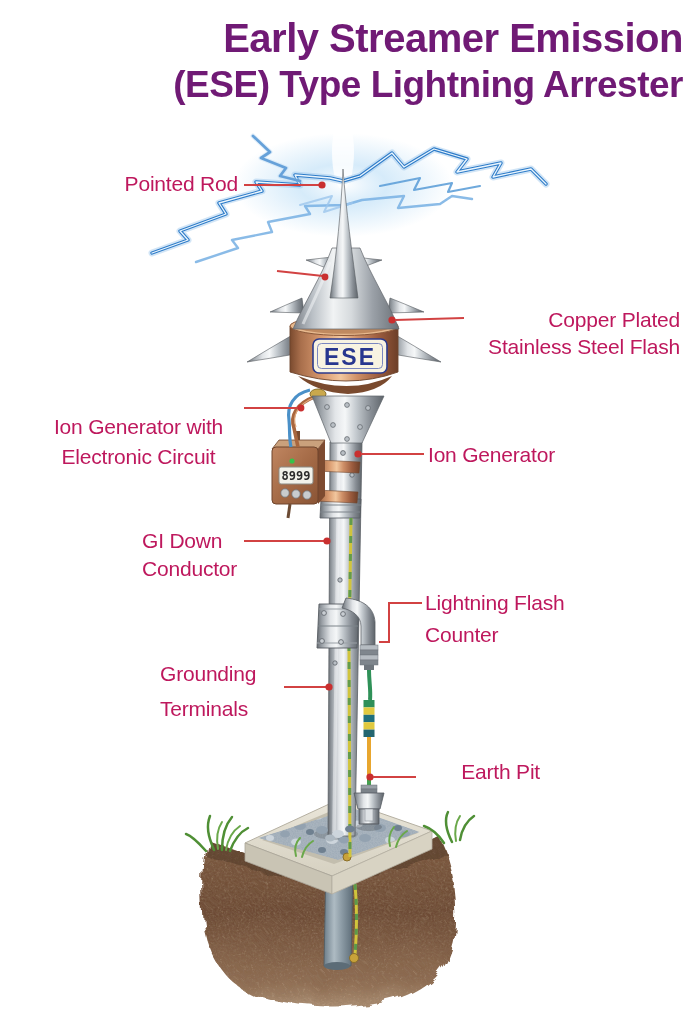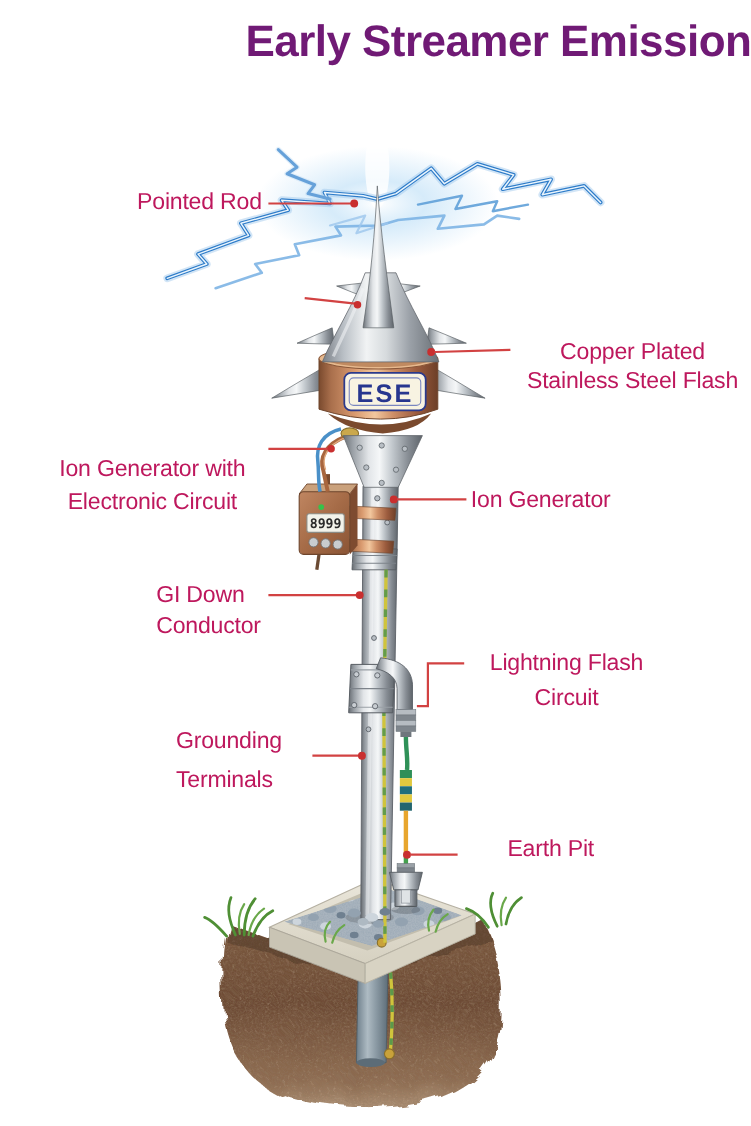--- a/index.html
+++ b/index.html
@@ -7,25 +7,25 @@
          font-family:"Liberation Sans",sans-serif;}
   .art{position:absolute;left:0;top:0;width:683px;height:1024px;}
   .title{position:absolute;left:0;top:14px;width:683px;text-align:right;color:#701a75;}
   .title .t1{font-size:40px;font-weight:bold;letter-spacing:-0.5px;line-height:48px;}
   .title .t2{font-size:37px;font-weight:bold;letter-spacing:-0.5px;line-height:46px;}
   .lbl{position:absolute;color:#be185d;font-size:21px;letter-spacing:-0.2px;}
   .lbl div{white-space:nowrap;}
   .lbl-pointed-rod{left:78px;top:172px;width:160px;text-align:right;line-height:24px;}
   .lbl-spikes{left:110px;top:259px;width:185px;text-align:center;line-height:28px;}
   .lbl-spikes .indent{transform:translateX(21px);}
-  .lbl-copper{left:470px;top:306px;width:210px;text-align:center;line-height:27px;}
+  .lbl-copper{left:470px;top:306px;width:210px;text-align:right;line-height:27px;}
   .lbl-ion-circuit{left:36px;top:412px;width:205px;text-align:center;line-height:30px;}
   .lbl-ion-gen{left:428px;top:443px;width:170px;text-align:left;line-height:24px;}
   .lbl-gi{left:142px;top:527px;width:120px;text-align:left;line-height:28px;}
-  .lbl-lfc{left:425px;top:587px;width:180px;text-align:center;line-height:32px;}
+  .lbl-lfc{left:425px;top:587px;width:180px;text-align:left;line-height:32px;}
   .lbl-grounding{left:160px;top:656px;width:130px;text-align:left;line-height:35px;}
   .lbl-earth-pit{left:420px;top:760px;width:120px;text-align:right;line-height:24px;}
   .ese-text{font-family:"Liberation Sans",sans-serif;font-weight:bold;letter-spacing:2px;}
   .lcd{font-family:"DejaVu Sans Mono",monospace;font-weight:bold;}
 </style>
 </head>
 <body>
 
 <div class="stage">
 
@@ -376,20 +376,21 @@
       </g>
       <g>
         <circle cx="370" cy="777" r="3.6" fill="#c92f2f" stroke="none"></circle>
           <line x1="373" y1="777" x2="416" y2="777"></line>
       </g>
     </g>
   </svg>
 
   <div class="title">
     <div class="t1">Early Streamer Emission</div>
+    <div class="t2">(ESE) Type Lightning Arrester</div>
   </div>
 
   <div class="lbl lbl-pointed-rod">
     <div>Pointed Rod</div>
   </div>
 
 
   <div class="lbl lbl-copper">
     <div>Copper Plated</div>
     <div>Stainless Steel Flash</div>
@@ -404,21 +405,21 @@
     <div>Ion Generator</div>
   </div>
 
   <div class="lbl lbl-gi">
     <div>GI Down</div>
     <div>Conductor</div>
   </div>
 
   <div class="lbl lbl-lfc">
     <div>Lightning Flash</div>
-    <div>Circuit</div>
+    <div>Counter</div>
   </div>
 
   <div class="lbl lbl-grounding">
     <div>Grounding</div>
     <div>Terminals</div>
   </div>
 
   <div class="lbl lbl-earth-pit">
     <div>Earth Pit</div>
   </div>

